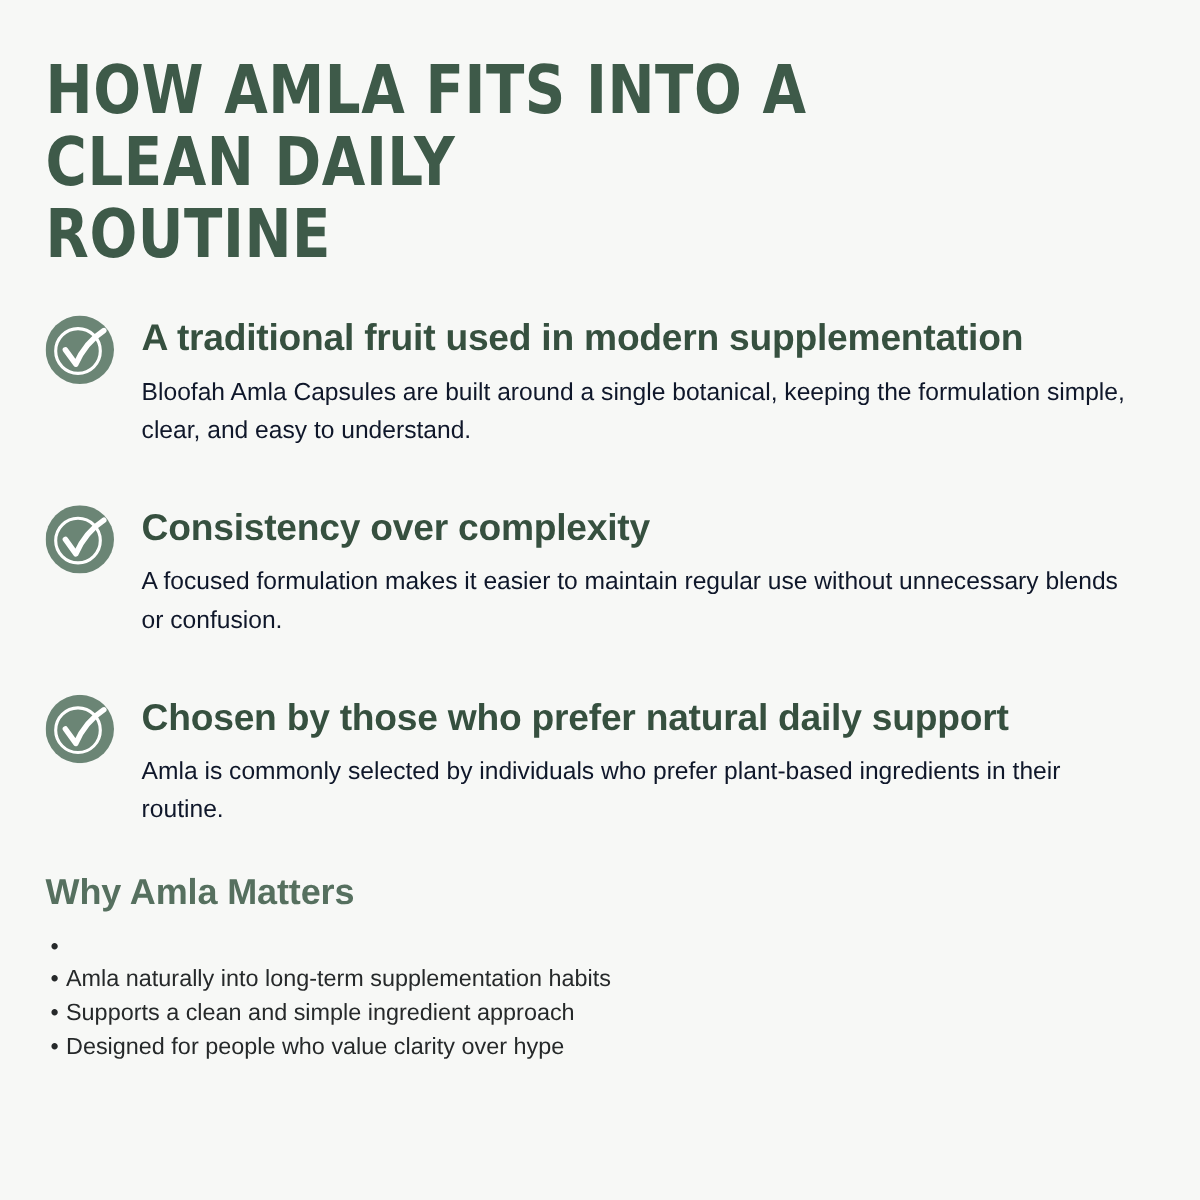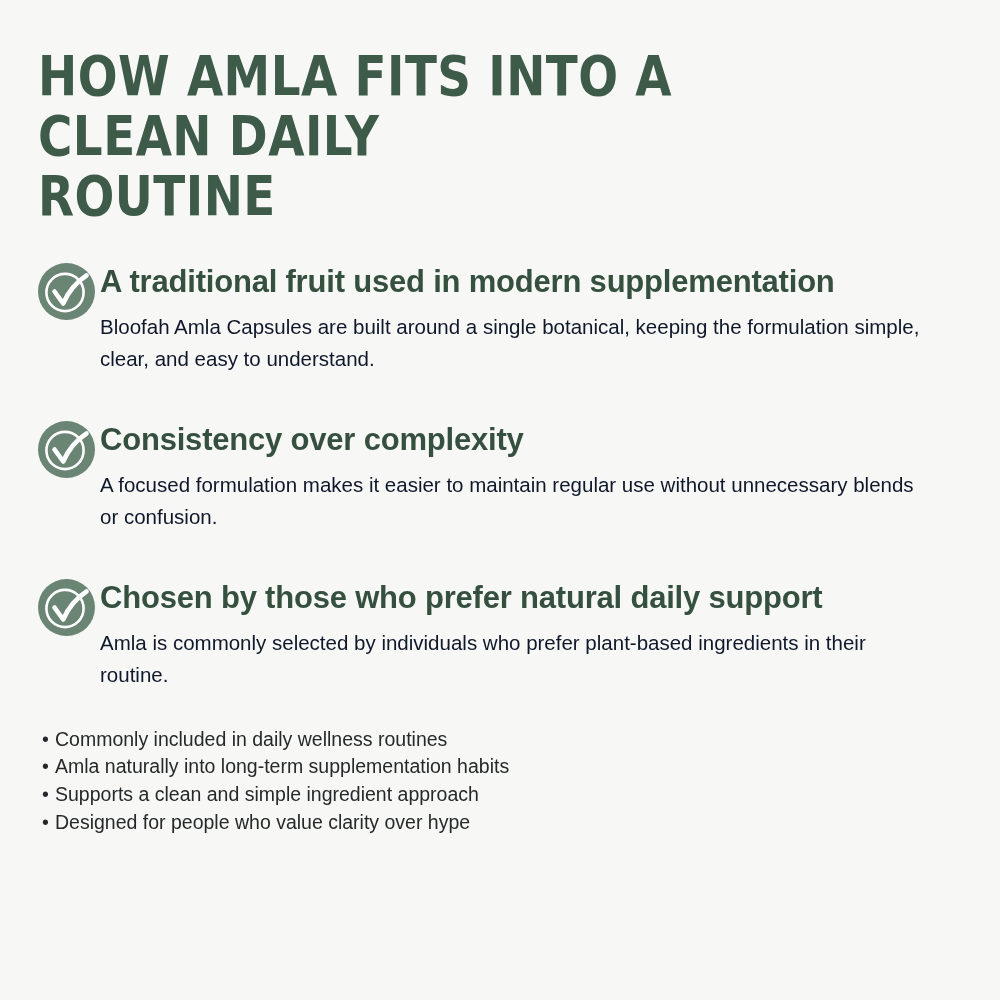--- a/index.html
+++ b/index.html
@@ -48,21 +48,21 @@
 
   .check-icon {
     flex: 0 0 auto;
     width: 57px;
     height: 57px;
     margin-top: 3px;
   }
   .check-icon svg { display: block; }
 
   .feature-body {
-    margin-left: 5px;
+    margin-left: 23px;
     flex: 1 1 auto;
     padding-top: 2px;
   }
   .feature-heading {
     color: #36503f;
     font-weight: 700;
     font-size: 31px;
     line-height: 1.28;
     letter-spacing: -0.2px;
     margin: 0 0 10px 0;
@@ -153,24 +153,24 @@
         <path d="M16.5 28.5 L25.2 40.5 Q33 22.5 48.5 12.5" fill="none" stroke="#ffffff" stroke-width="4.6" stroke-linecap="round" stroke-linejoin="round"></path>
       </svg>
     </span>
     <div class="feature-body">
       <div class="feature-heading">Chosen by those who prefer natural daily support</div>
       <p class="feature-text">Amla is commonly selected by individuals who prefer plant-based ingredients in their routine.</p>
     </div>
   </div>
 
   <div class="why-section">
+    <div class="why-heading">Why Amla Matters</div>
     <ul class="why-list">
       <li>
         <span class="bullet-dot">•</span>
-        <span>Commonly included in daily wellness routines</span>
       </li>
       <li>
         <span class="bullet-dot">•</span>
         <span>Amla naturally into long-term supplementation habits</span>
       </li>
       <li>
         <span class="bullet-dot">•</span>
         <span>Supports a clean and simple ingredient approach</span>
       </li>
       <li>

